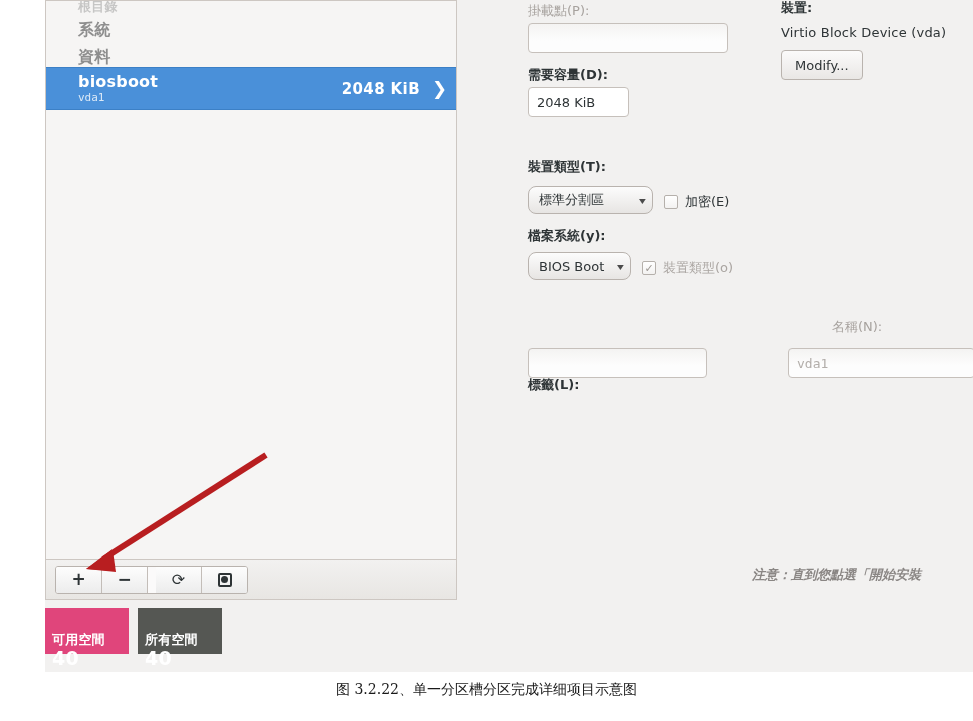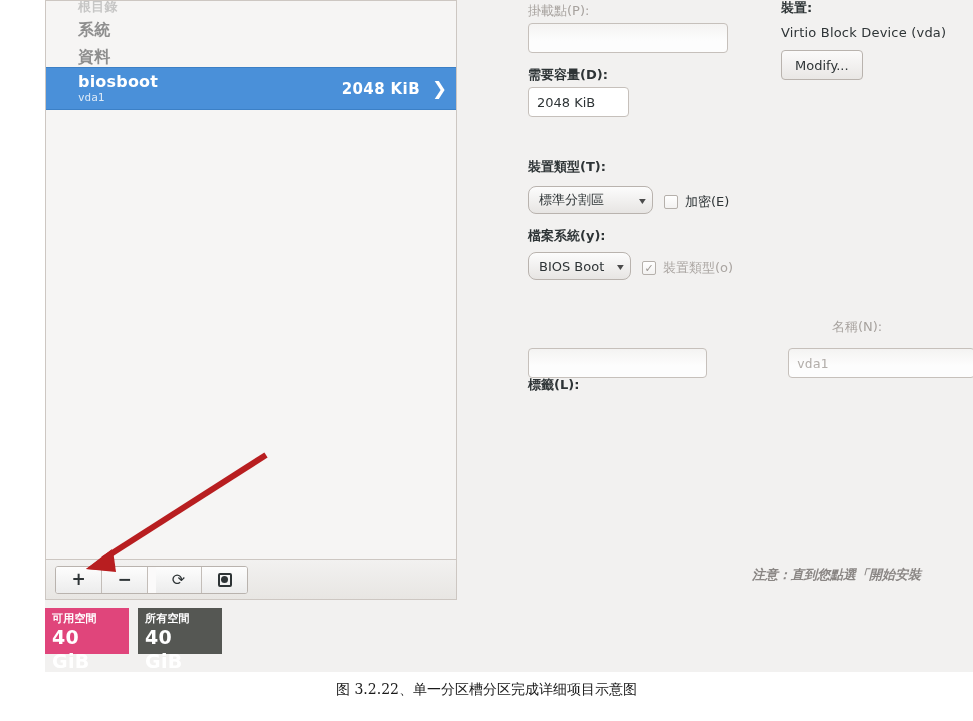--- a/index.html
+++ b/index.html
@@ -181,21 +181,21 @@
     height: 46px;
     box-sizing: border-box;
     padding: 4px 6px 0 7px;
     color: #ffffff;
     display: flex;
     flex-direction: column;
     justify-content: flex-start;
   }
   .badge-avail { background: #e0457b; }
   .badge-total { background: #555753; }
-  .badge-label { font-size: 11px; line-height: 13px; font-weight: bold; letter-spacing: 0.2px; }
+  .badge-label { font-size: 13px; line-height: 13px; font-weight: bold; letter-spacing: 0.2px; margin-top: 21px; }
   .badge-value { font-size: 19px; font-weight: bold; line-height: 24px; letter-spacing: 0.3px; }
 
   
   #form-panel {
     position: absolute;
     left: 425px;
     top: 0;
     width: 503px;
     height: 600px;
   }

